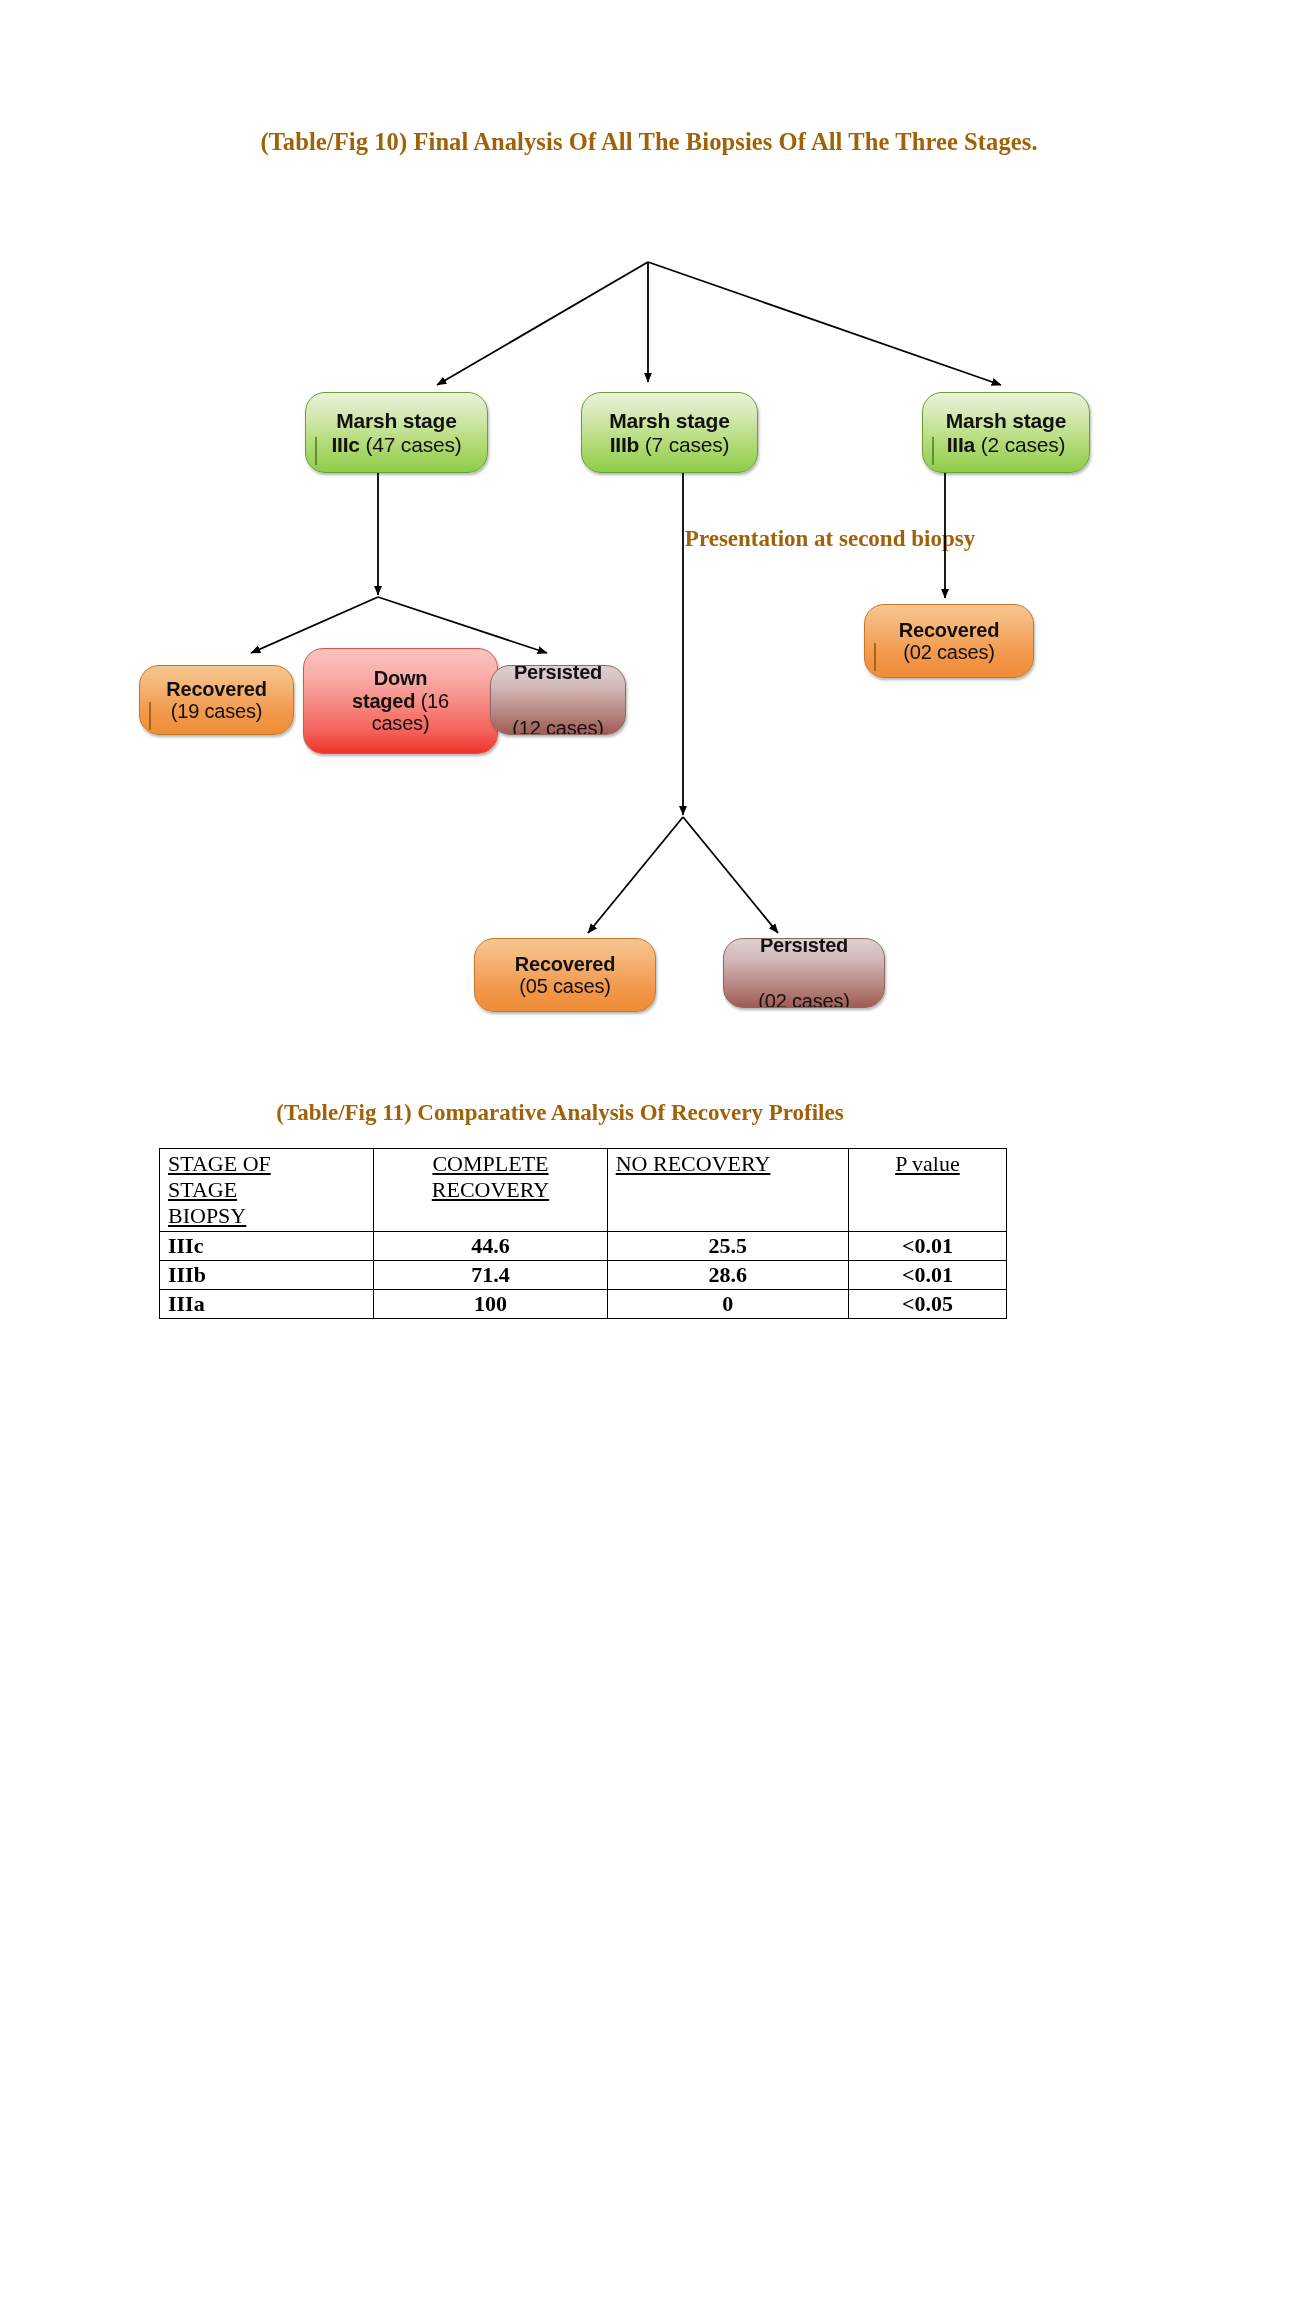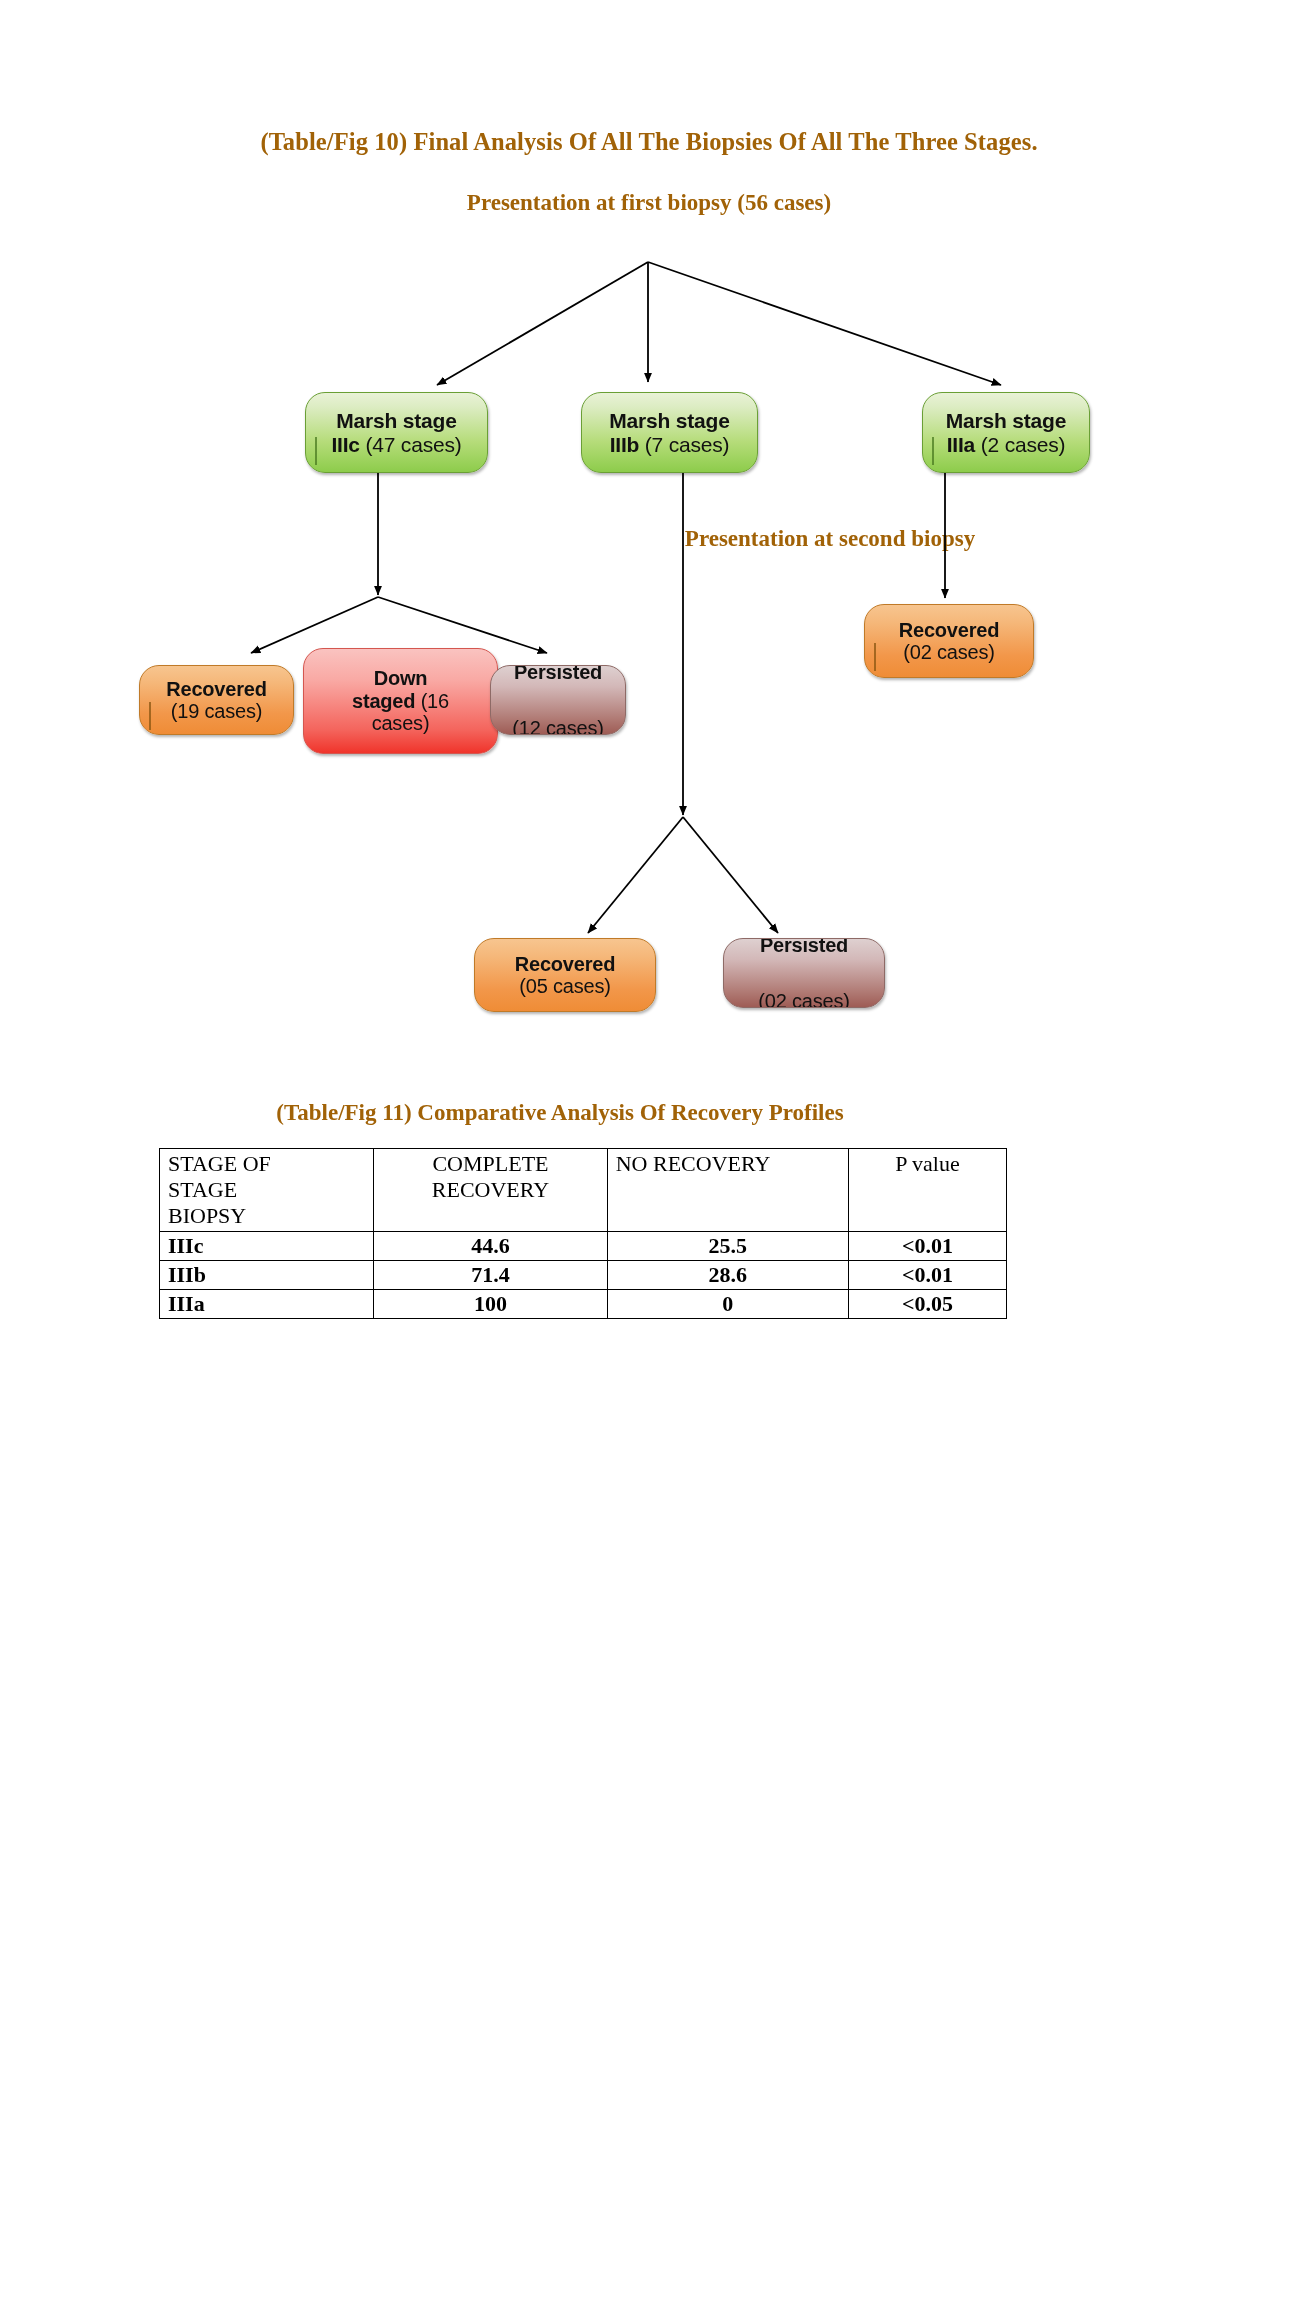--- a/index.html
+++ b/index.html
@@ -147,37 +147,37 @@
   #fig11-table td, #fig11-table th {
     border: 1.5px solid #000000;
     padding: 2px 8px;
     vertical-align: top;
     font-weight: bold;
   }
   #fig11-table th {
     text-align: left;
     font-weight: normal;
     line-height: 1.18;
+    text-decoration: underline;
   }
   #fig11-table th.c { text-align: center; }
   #fig11-table td.num { text-align: center; }
   #fig11-table td.stage { text-align: left; }
   #fig11-table tbody td { padding: 1px 8px; }
   .col-stage { width: 217px; }
   .col-complete { width: 233px; }
   .col-norec { width: 242px; }
   .col-p { width: 156px; }
 </style>
 </head>
 <body>
 
 <div class="page">
 
   <div class="fig-title" id="fig10-title">(Table/Fig 10) Final Analysis Of All The Biopsies Of All The Three Stages.</div>
-  <div class="fig-title" id="fig10-subtitle">Presentation at first biopsy (56 cases)</div>
   <div class="fig-title" id="second-biopsy-label">Presentation at second biopsy</div>
 
   <svg id="connectors" viewBox="0 0 1298 1100">
     <defs>
       <marker id="ah" markerWidth="11" markerHeight="11" refX="9.4" refY="4.1" orient="auto" markerUnits="userSpaceOnUse">
         <path d="M0,0 L10,4.1 L0,8.2 Z" fill="#000000"></path>
       </marker>
     </defs>
     <g stroke="#000000" stroke-width="1.8" fill="none" marker-end="url(#ah)">
 

